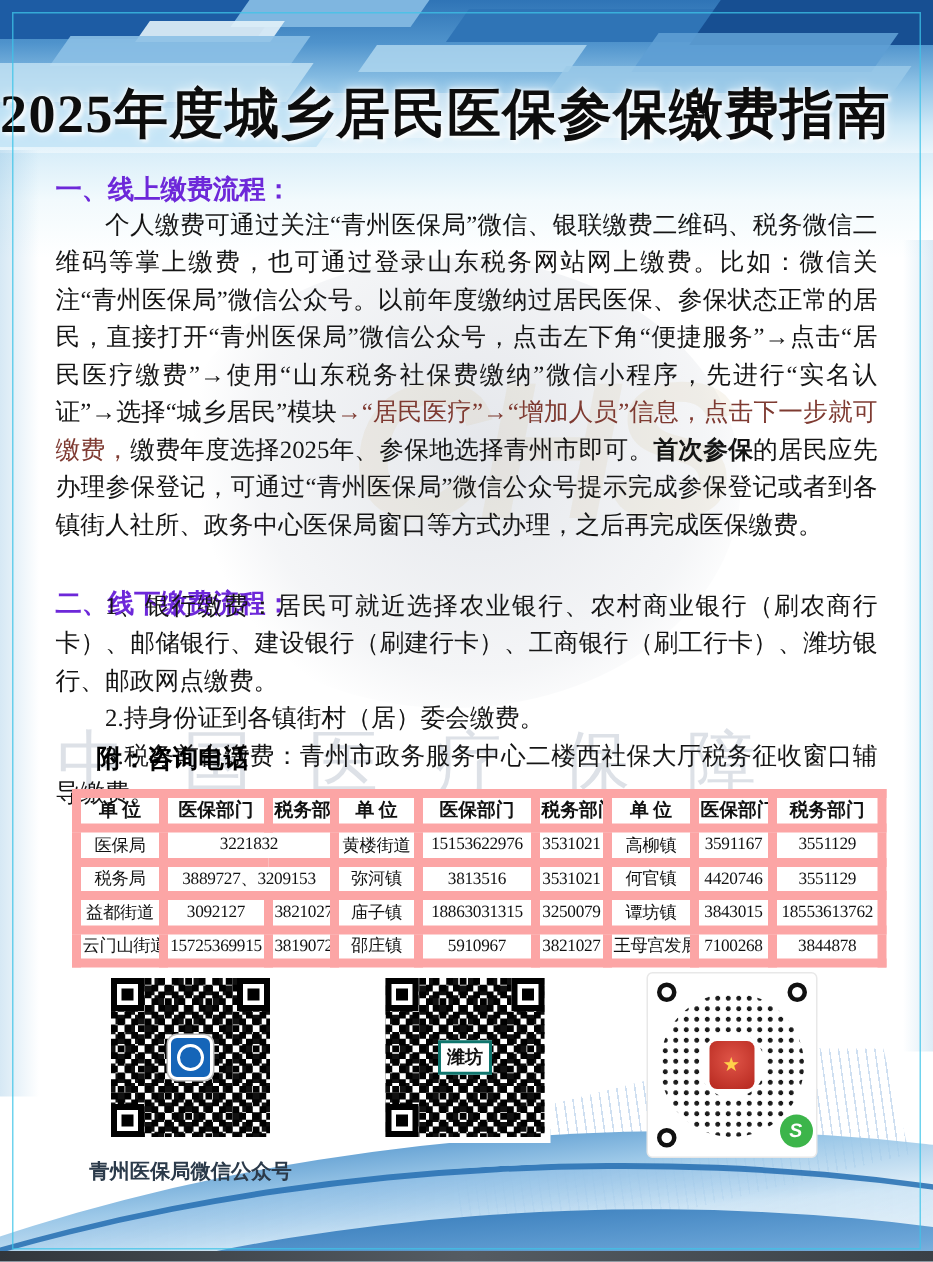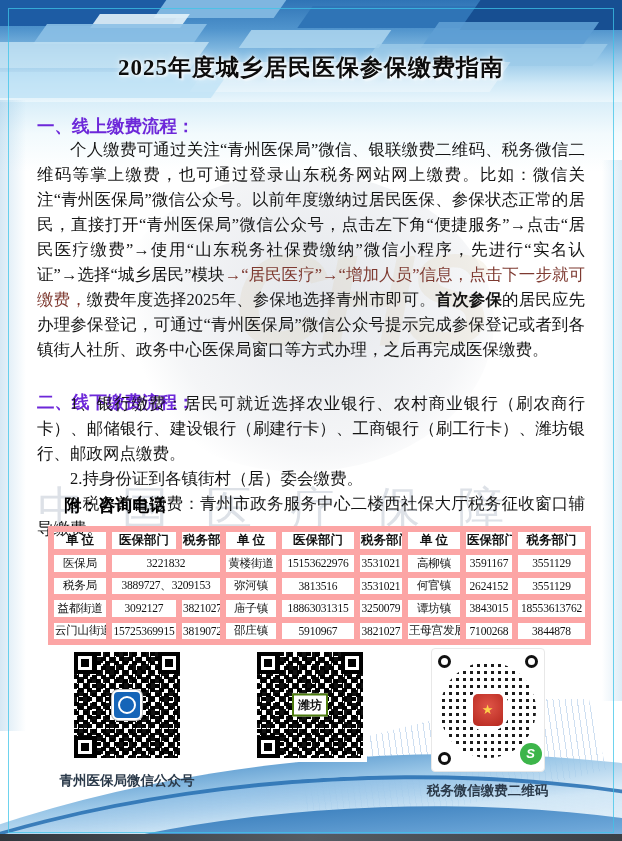--- a/index.html
+++ b/index.html
@@ -28,22 +28,22 @@
 
   
   .content-abs{position:absolute;left:37px;right:37px;z-index:2;}
   h2.sec{font-size:17.5px;font-weight:bold;margin:0;color:#6d28d9;}
   .para{font-size:16.5px;line-height:25px;text-align:justify;text-indent:2em;margin:0;color:#151515;}
   .red{color:#7e3a31;}
   .b{font-weight:bold;}
   .item{font-size:16.5px;line-height:25px;text-align:justify;text-indent:2em;margin:0;color:#151515;}
   .appendix{font-size:17px;font-weight:bold;text-indent:1.6em;margin:0;color:#000;}
 
-  .title{position:absolute;top:52px;left:0;right:0;z-index:3;text-align:center;
-    font-size:23px;font-weight:bold;color:#0d0d0d;letter-spacing:1px;
+  .title{position:absolute;top:52px;left:0;right:0;z-index:3;text-align:left;
+    font-size:36px;font-weight:bold;color:#0d0d0d;letter-spacing:1px;
     text-shadow:0 0 8px rgba(255,255,255,.95),0 0 3px rgba(255,255,255,.9),2px 2px 2px rgba(255,255,255,.6);}
 
   
   .tbl-wrap{position:absolute;left:48px;top:526px;z-index:2;}
   table.phones{border-collapse:collapse;table-layout:fixed;width:537px;background:transparent;
     font-family:"Liberation Serif","DejaVu Serif",serif;}
   table.phones th,table.phones td{border:6px solid #fca5a5;text-align:center;vertical-align:middle;
     padding:0 1px;height:16.5px;overflow:hidden;white-space:nowrap;}
   table.phones th{font-size:12.5px;font-weight:bold;}
   table.phones td{font-size:11.5px;letter-spacing:-0.2px;}
@@ -59,21 +59,21 @@
       repeating-conic-gradient(#000 0% 25%, transparent 0% 50%),
       repeating-conic-gradient(#111 0% 25%, transparent 0% 50%);
     background-size:9px 9px,13px 13px;background-position:0 0,3px 5px;}
   .finder{position:absolute;width:22px;height:22px;border:4px solid #000;background:#fff;box-sizing:border-box;z-index:2;}
   .finder::after{content:"";position:absolute;inset:3px;background:#000;}
   .f-tl{top:4px;left:4px;} .f-tr{top:4px;right:4px;} .f-bl{bottom:4px;left:4px;}
   .qr-center{position:absolute;left:50%;top:50%;transform:translate(-50%,-50%);z-index:3;}
   .logo-blue{width:26px;height:26px;border-radius:6px;background:#1565b8;border:2px solid #fff;
     box-shadow:0 0 0 1px #bbb;position:relative;}
   .logo-blue::after{content:"";position:absolute;inset:4px;border:2px solid #fff;border-radius:50%;}
-  .wf-box{background:#fff;border:2px solid #4d7c0f;padding:1px 4px;font-size:12px;font-weight:bold;
+  .wf-box{background:#fff;border:2px solid #0f766e;padding:1px 4px;font-size:12px;font-weight:bold;
     color:#111;font-family:"Liberation Sans",sans-serif;white-space:nowrap;}
   .qr-card{width:112px;height:122px;border:1px solid #e8e8e8;border-radius:4px;
     display:flex;align-items:center;justify-content:center;}
   .dots{position:relative;width:96px;height:96px;border-radius:50%;overflow:hidden;
     background-image:radial-gradient(#1c1c1c 33%,transparent 36%);background-size:7px 7px;}
   .dots-hole{position:absolute;left:50%;top:50%;transform:translate(-50%,-50%);
     width:44px;height:44px;border-radius:50%;background:#fff;z-index:2;
     display:flex;align-items:center;justify-content:center;}
   .emblem{width:30px;height:32px;border-radius:5px;background:radial-gradient(circle at 50% 40%,#e05548,#b5271e);
     display:flex;align-items:center;justify-content:center;color:#ffd24a;font-size:13px;}
@@ -186,21 +186,21 @@
             <td>3591167</td>
             <td>3551129</td>
           </tr>
           <tr>
             <td>税务局</td>
             <td colspan="2">3889727、3209153</td>
             <td>弥河镇</td>
             <td>3813516</td>
             <td>3531021</td>
             <td>何官镇</td>
-            <td>2624152</td>
+            <td>4420746</td>
             <td>3551129</td>
           </tr>
           <tr>
             <td>益都街道</td>
             <td>3092127</td>
             <td>3821027</td>
             <td>庙子镇</td>
             <td>18863031315</td>
             <td>3250079</td>
             <td>谭坊镇</td>
@@ -252,21 +252,20 @@
       <div class="dots">
         <div class="dots-hole">
             <div class="emblem">★</div>
           </div>
       </div>
       <div class="tgt t-tl"></div>
       <div class="tgt t-tr"></div>
       <div class="tgt t-bl"></div>
       <div class="wechat-dot">S</div>
     </div>
-    <div class="qr-label">税务微信缴费二维码</div>
   </div>
 
   <div class="swoosh">
     <div class="fan"></div>
     <div class="sw1"></div>
     <div class="sw2"></div>
     <div class="sw3"></div>
   </div>
   <div class="bottom-bar"></div>
 

